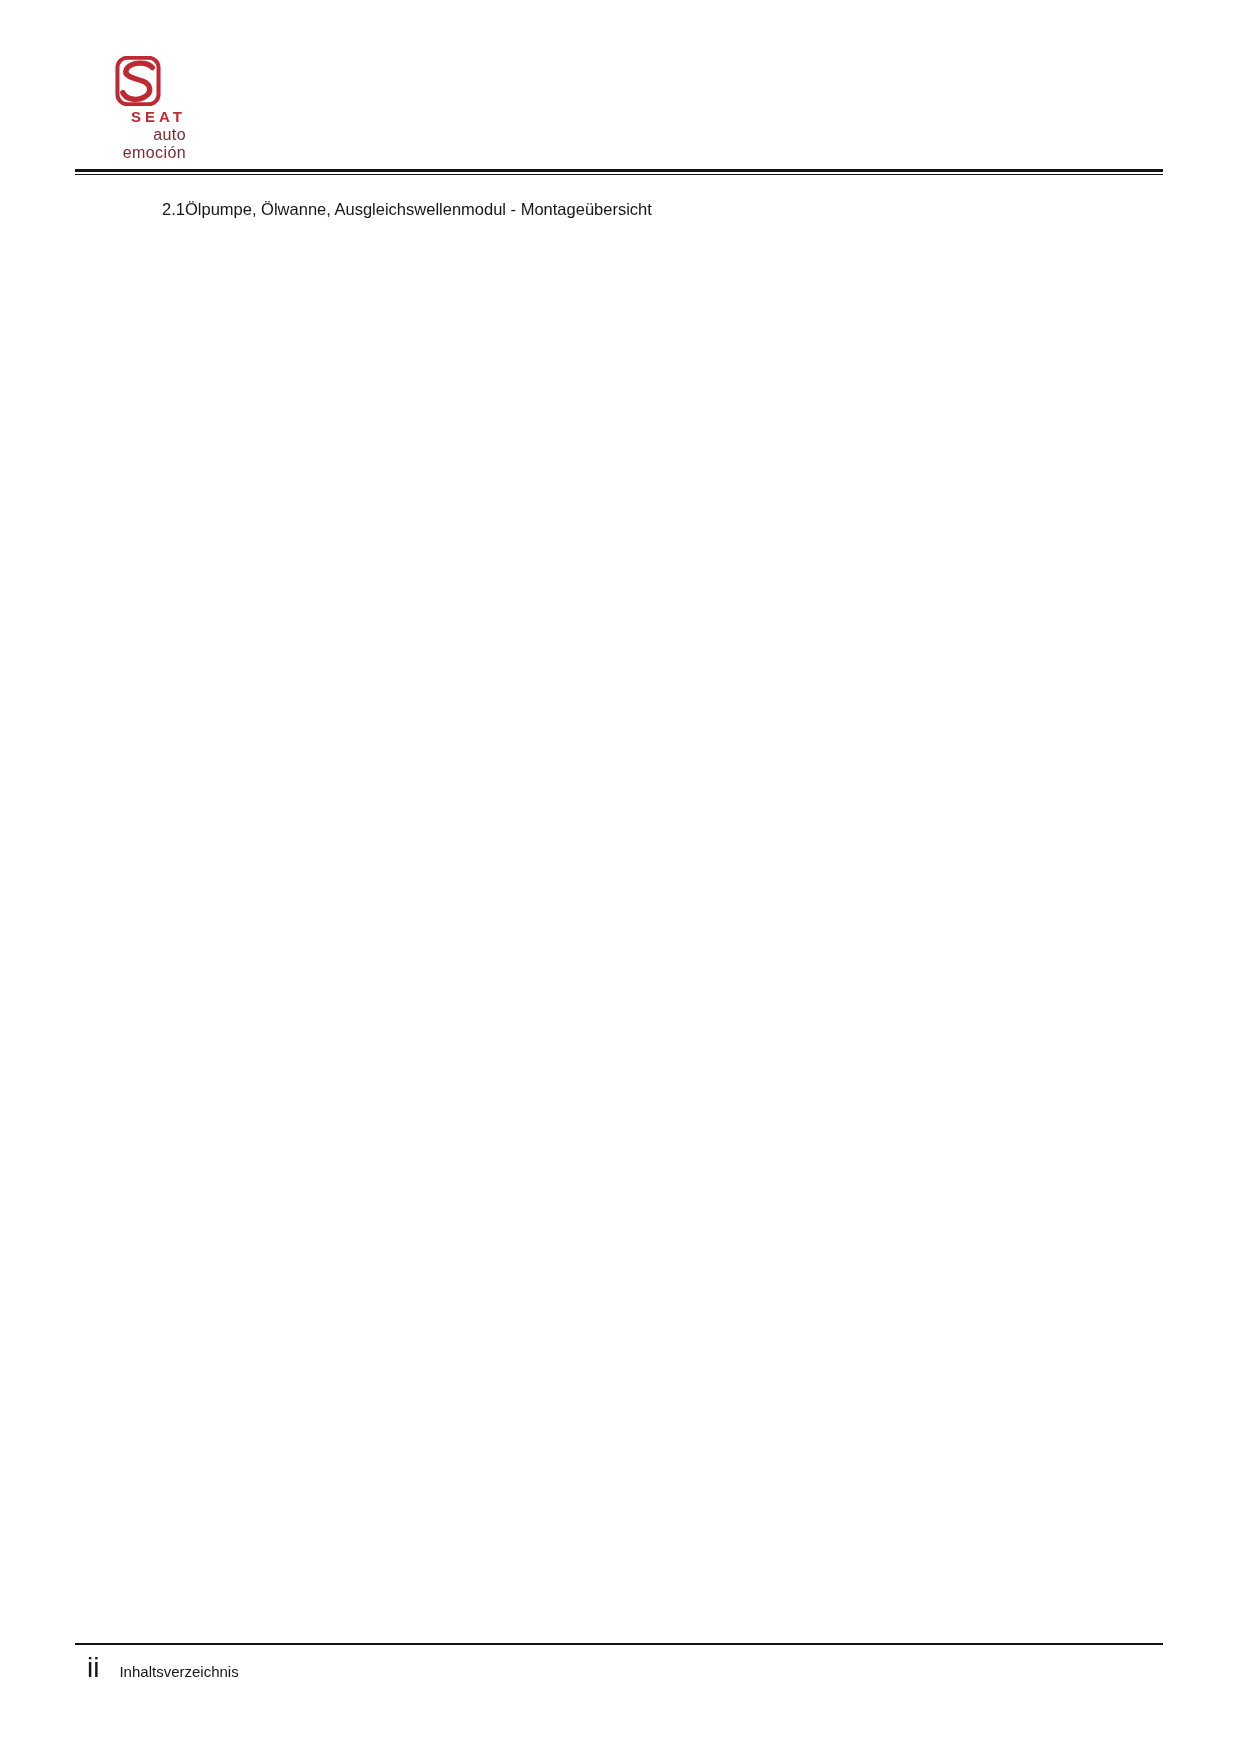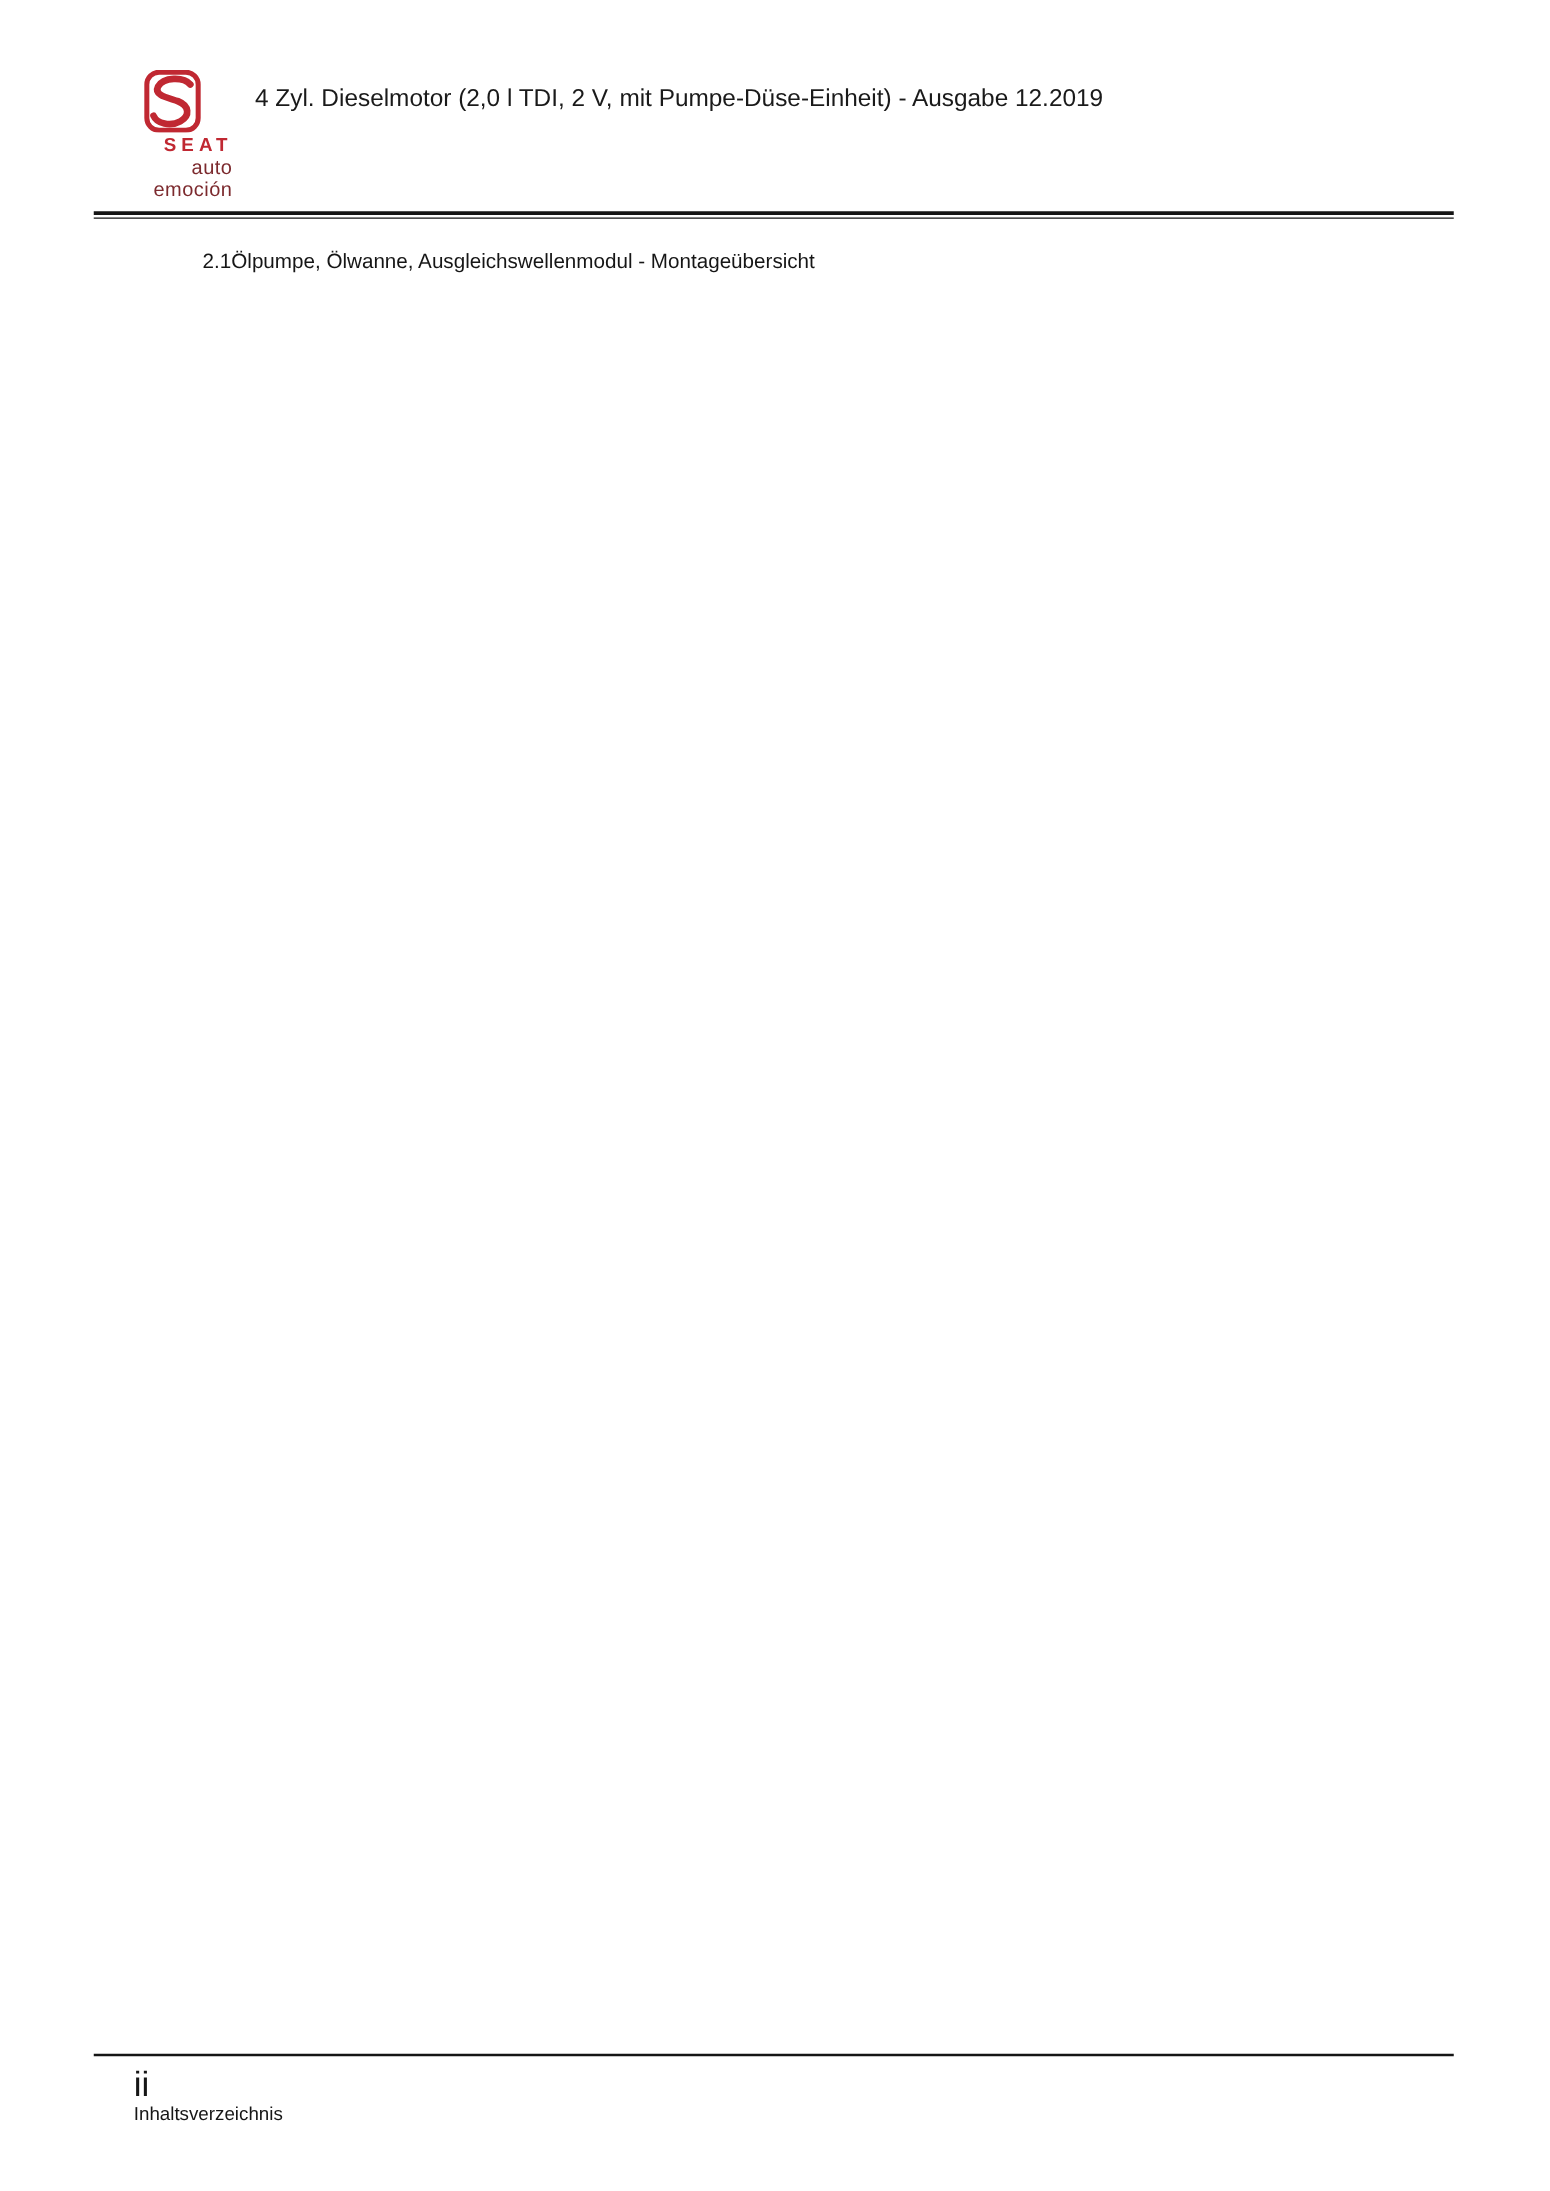--- a/index.html
+++ b/index.html
@@ -28,40 +28,39 @@
   .dots {
     flex:1 1 auto; margin:0 8px 0 7px; min-width:20px;
     background-image:radial-gradient(circle at 1.4px 1.4px, #1c1c1c 1.35px, transparent 1.75px);
     background-size:10.8px 3px; background-repeat:repeat-x;
     background-position:2px calc(100% - 5px);
   }
 
   
   .ftr { position:absolute; left:75px; right:77px; top:1643px; }
   .footer-rule { border-top:2.5px solid #151515; }
-  .ftr-line { display:flex; align-items:baseline; margin-top:8px; padding-left:12px;flex-direction:column; }
+  .ftr-line { display:flex; align-items:baseline; margin-top:8px; padding-left:12px; }
   .page-marker { font-size:28px; line-height:30px; font-weight:normal; }
   .footer-label { font-size:15px; margin-left:20px; }
 </style>
 </head>
 <body>
 
 <div class="page">
 
   <header class="hdr">
     <div class="logo">
       <svg width="54" height="50" viewBox="0 0 60 56">
         <rect x="7" y="2" width="46" height="52" rx="11" ry="11" fill="none" stroke="#c02832" stroke-width="4.5"></rect>
         <path d="M46 13 C40 6 22 6 17 15 C13 23 27 25 35 28 C45 32 46 41 37 46 C28 51 16 48 13 41" fill="none" stroke="#c02832" stroke-width="6" stroke-linecap="round"></path>
       </svg>
       <div class="logo-seat">SEAT</div>
       <div class="logo-tag">auto emoción</div>
     </div>
     <div class="titles">
-      <div>4 Zyl. Dieselmotor (2,0 l TDI, 2 V, mit Pumpe-Düse-Einheit) - Ausgabe 12.2019</div>
     </div>
   </header>
 
   <div class="header-rule"></div>
 
   <main id="toc">
   <div class="entry-row">
     <span class="num">2.1</span>
     <span class="title">Ölpumpe, Ölwanne, Ausgleichswellenmodul - Montageübersicht</span>
     <span class="dots"></span>

